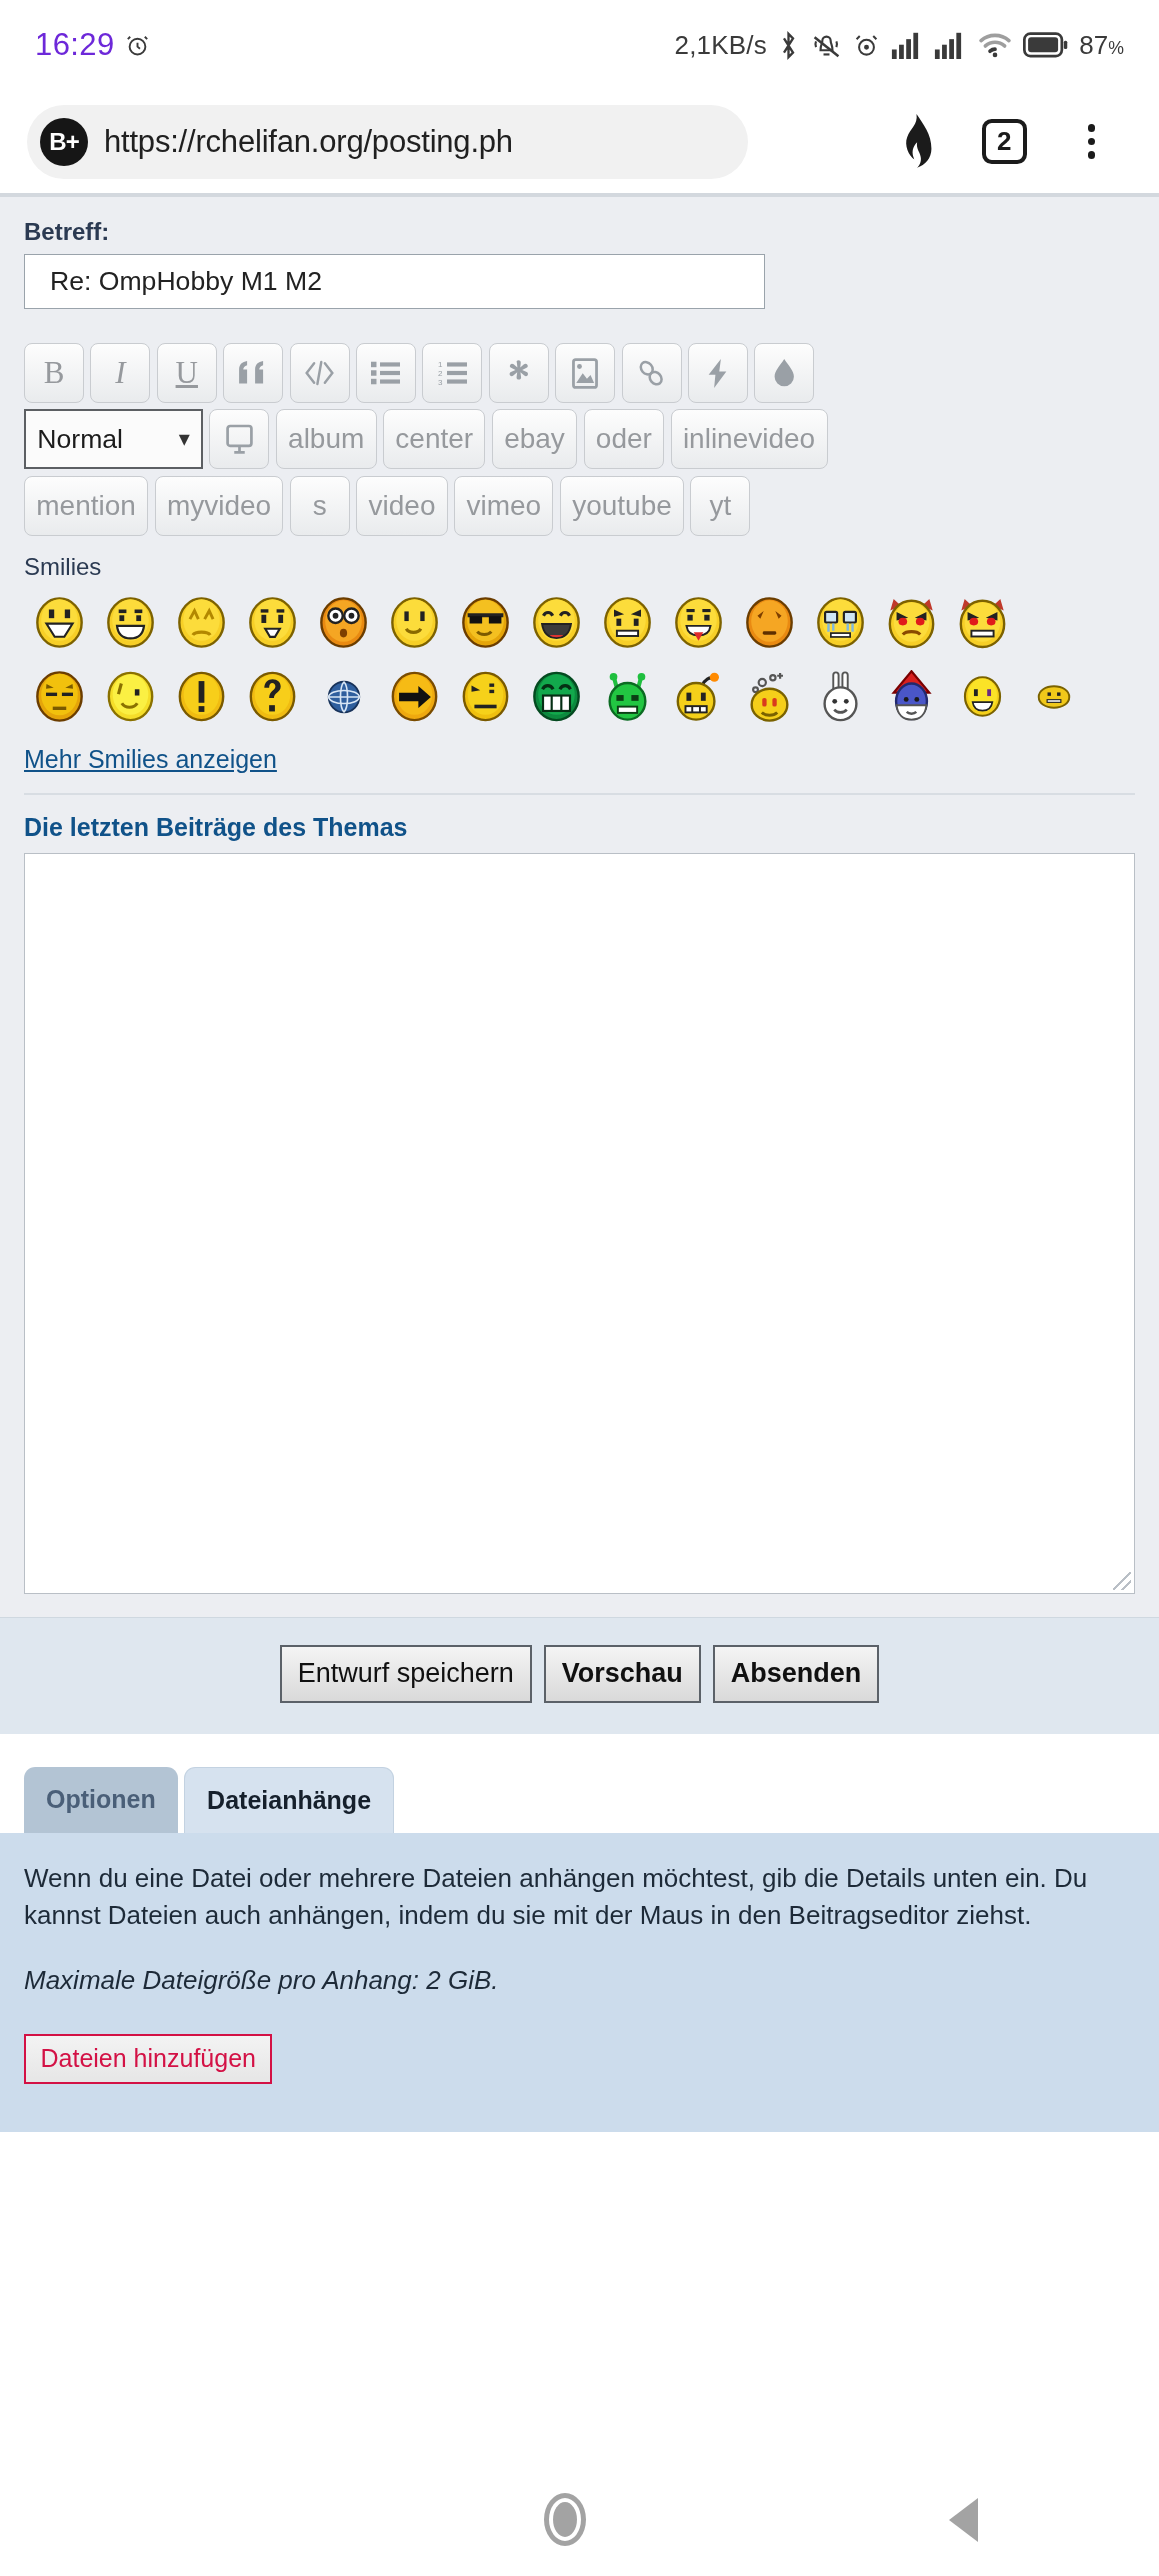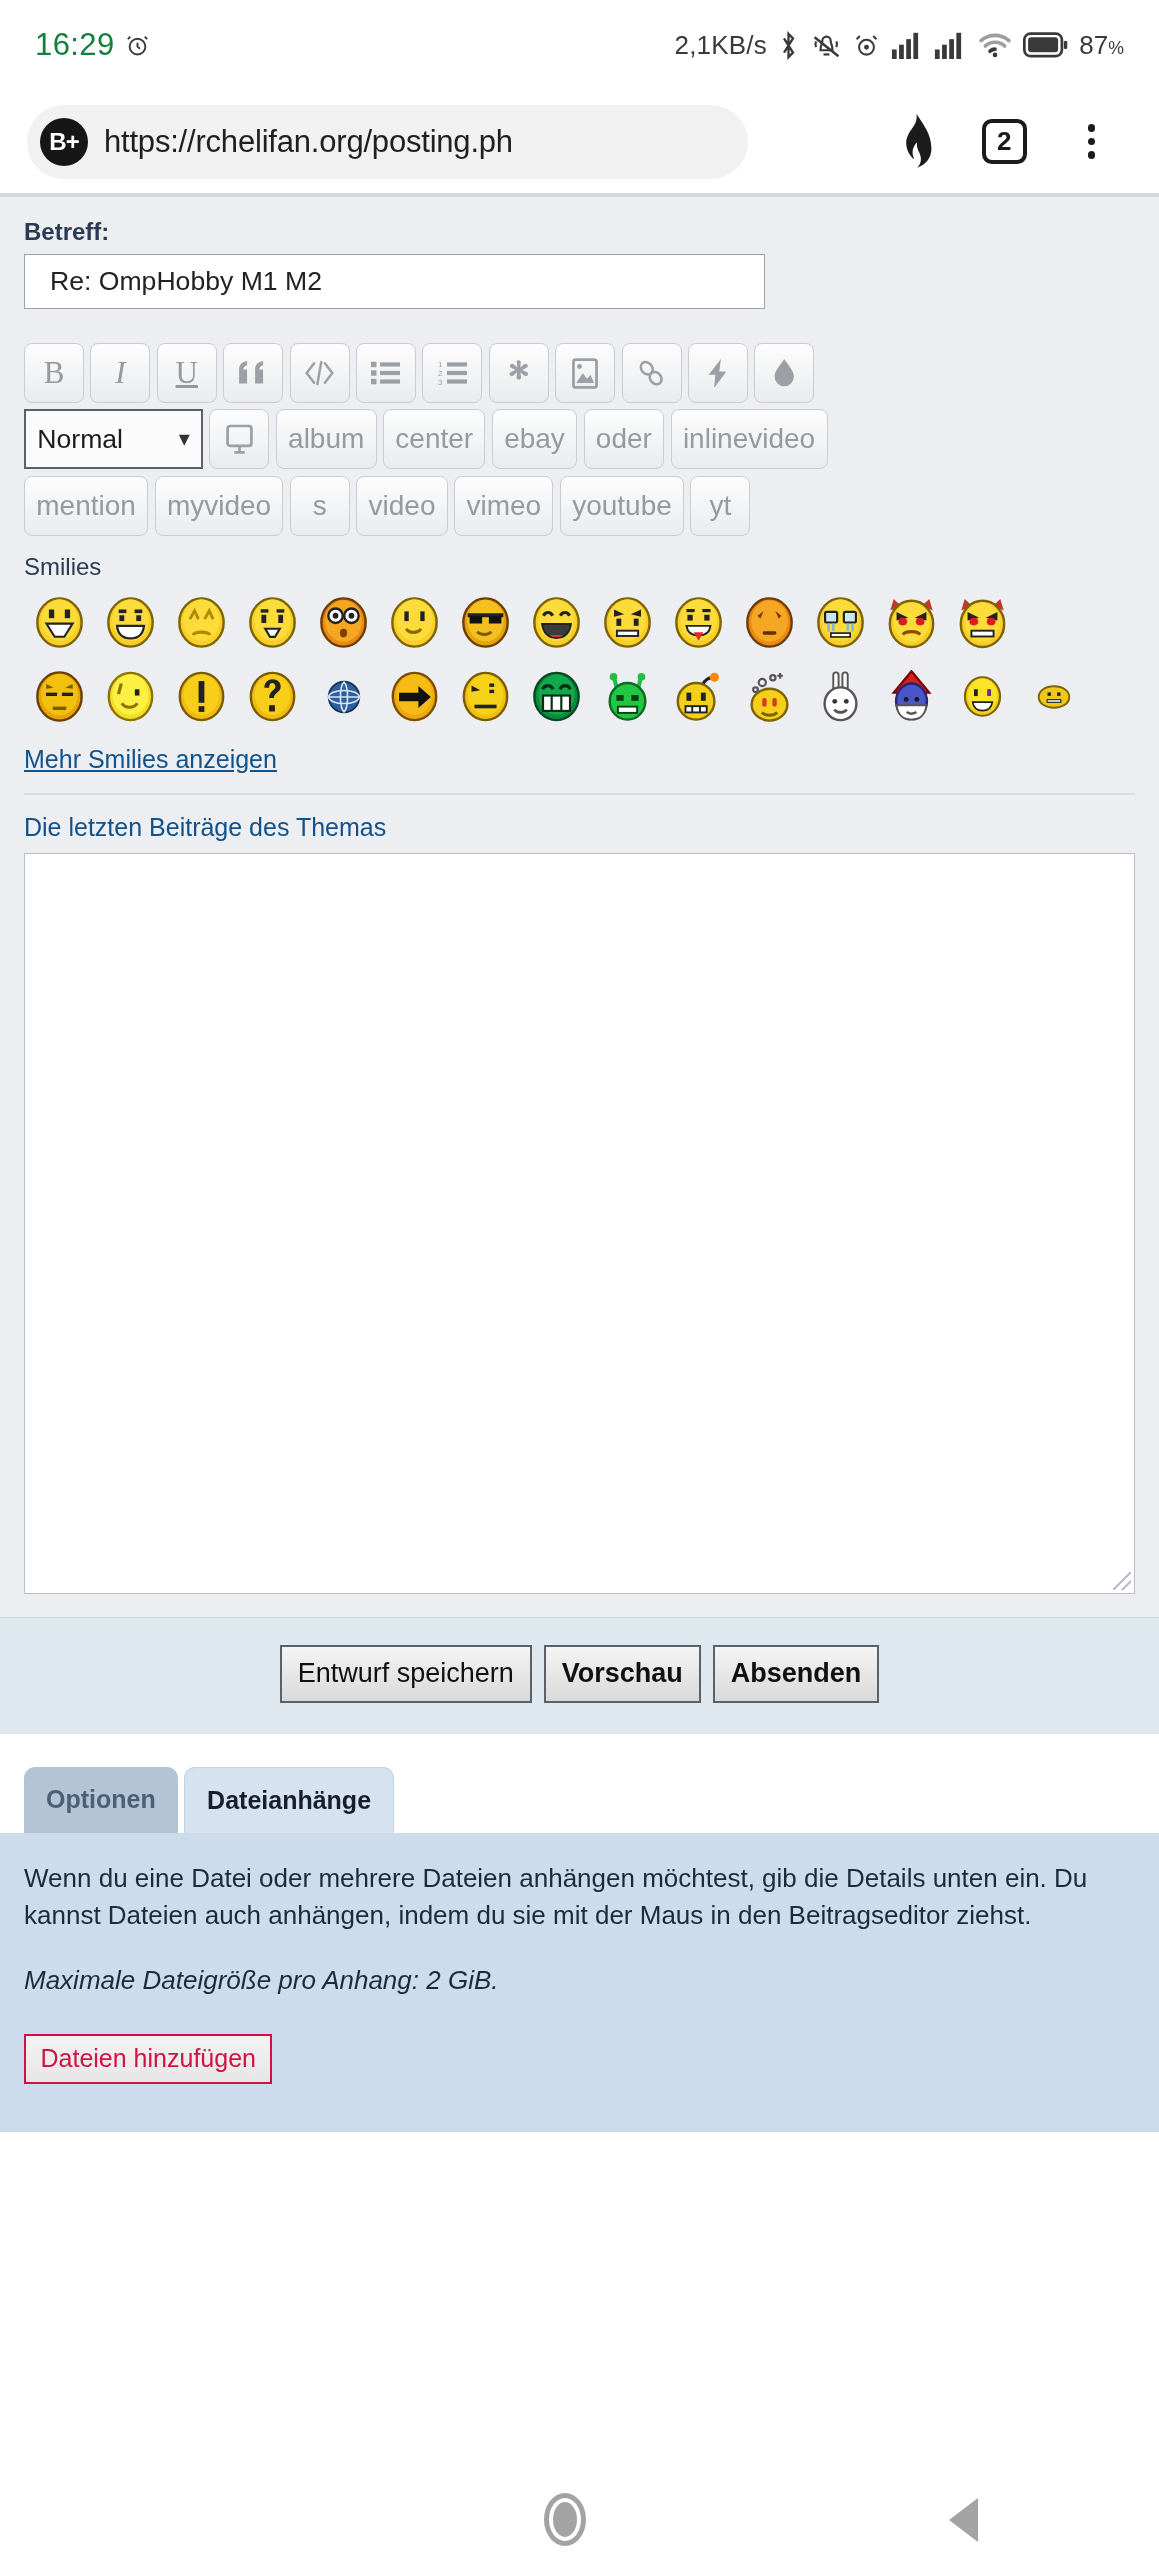--- a/index.html
+++ b/index.html
@@ -10,21 +10,21 @@
     -webkit-font-smoothing: antialiased;
   }
   .phone { position: relative; width: 1159px; height: 2576px; overflow: hidden; background:#fff; }
 
   
   .statusbar {
     height: 90px; background:#fff; display:flex; align-items:center;
     padding: 0 35px; color:#3c3c3c;
   }
   .sb-left { display:flex; align-items:center; gap:9.7px; }
-  .sb-time { font-size:31px; font-weight:400; letter-spacing:0.4px; color:#15803d;}
+  .sb-time { font-size:31px; font-weight:400; letter-spacing:0.4px; color:#6d28d9;}
   .sb-spacer { flex:1; }
   .sb-right { display:flex; align-items:center; gap:11.3px; }
   .sb-net { font-size:26px; color:#3a3a3a; letter-spacing:0.2px;}
   .sb-pct { font-size:26px; color:#3a3a3a; }
   .sb-pct .sm { font-size:17.7px; }
   .ico { display:inline-flex; align-items:center; justify-content:center; }
 
   
   .browserbar {
     height: 103px; background:#fff; display:flex; align-items:center;
@@ -88,21 +88,21 @@
   .bbselect .caret { margin-left:auto; font-size:22px; color:#333; }
 
   
   .smilies-h { font-size:24px; font-weight:400; color:#2b3a52; margin: 17.7px 0 9.7px 0; }
   .smilerow { display:flex; align-items:center; gap:0px; margin-bottom:11.3px; }
   .smilecell { width:71px; height:63px; display:flex; align-items:center; justify-content:center; }
   .emo { display:block; }
   .morelink { font-size:25px; color:#105289; margin: 4.8px 0 0 0; display:inline-block;}
   .hr { height:2.4px; background:#d8dde3; margin: 19.3px 0 0 0; }
 
-  .lastposts-h { font-size:25px; font-weight:400; color:#105289; margin: 17.7px 0 11.3px 0; }
+  .lastposts-h { font-size:25px; font-weight:700; color:#105289; margin: 17.7px 0 11.3px 0; }
   .bigbox {
     background:#fff; border:1.6px solid #b9bfc6; height:741px; width:100%;
     position:relative;
   }
   .bigbox .grip {
     position:absolute; right:3.2px; bottom:3.2px; width:17.7px; height:17.7px;
     background:
       linear-gradient(135deg, transparent 0 45%, #b9bfc6 45% 55%, transparent 55% 100%),
       linear-gradient(135deg, transparent 0 70%, #b9bfc6 70% 80%, transparent 80% 100%);
   }

